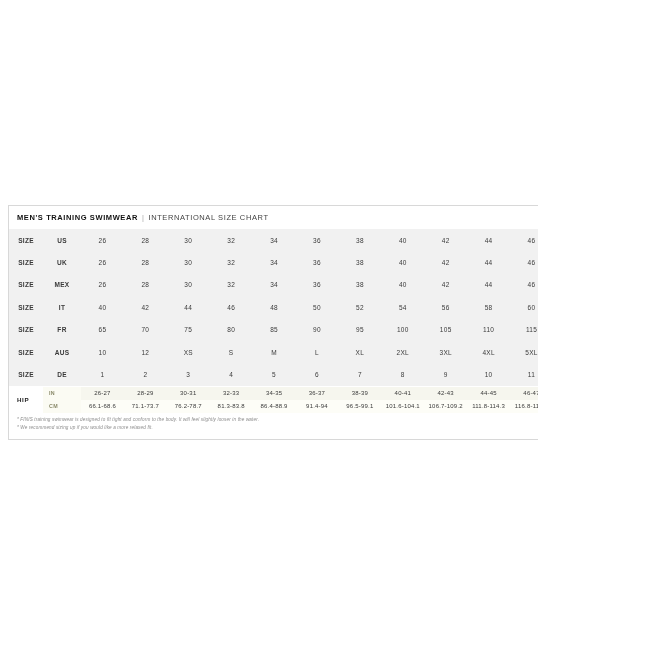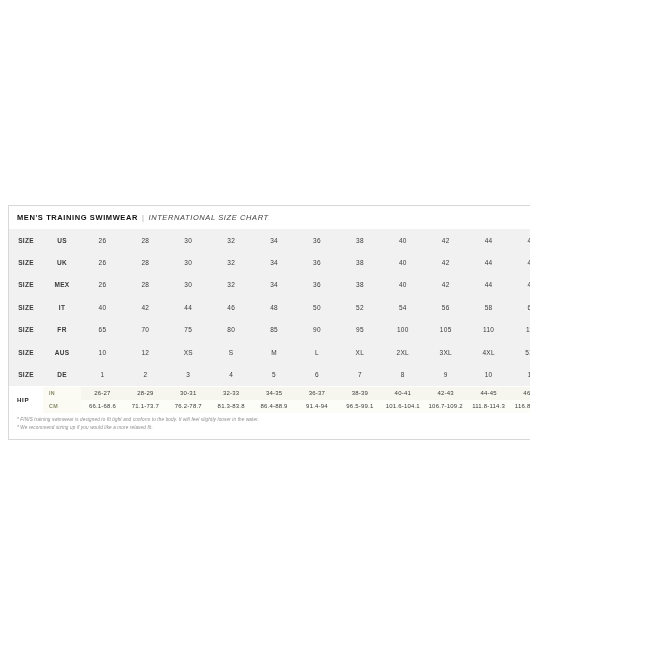--- a/index.html
+++ b/index.html
@@ -8,20 +8,21 @@
     background: #ffffff;
     width: 650px;
     height: 650px;
     font-family: "Liberation Sans", sans-serif;
   }
   #root {
     position: relative;
     width: 530px;
     height: 650px;
     overflow: hidden;
+    padding-left: 8px;
   }
   .chart-wrap {
     position: absolute;
     left: 8px;
     top: 205px;
     width: 634px;
     height: 235px;
     border: 1px solid #d8d8d8;
     background: #ffffff;
     box-sizing: border-box;
@@ -44,21 +45,20 @@
     letter-spacing: 0.6px;
   }
   .chart-title .t-sep {
     color: #aaaaaa;
     margin: 0 4px;
   }
   .chart-title .t-reg {
     font-weight: normal;
     color: #444444;
     letter-spacing: 0.6px;
-    font-style: italic;
   }
   .chart-body {
     display: flex;
     flex: 1;
     min-height: 0;
   }
   .table-area {
     width: 545px;
     border-right: 1px solid #e2e2e2;
     box-sizing: border-box;

